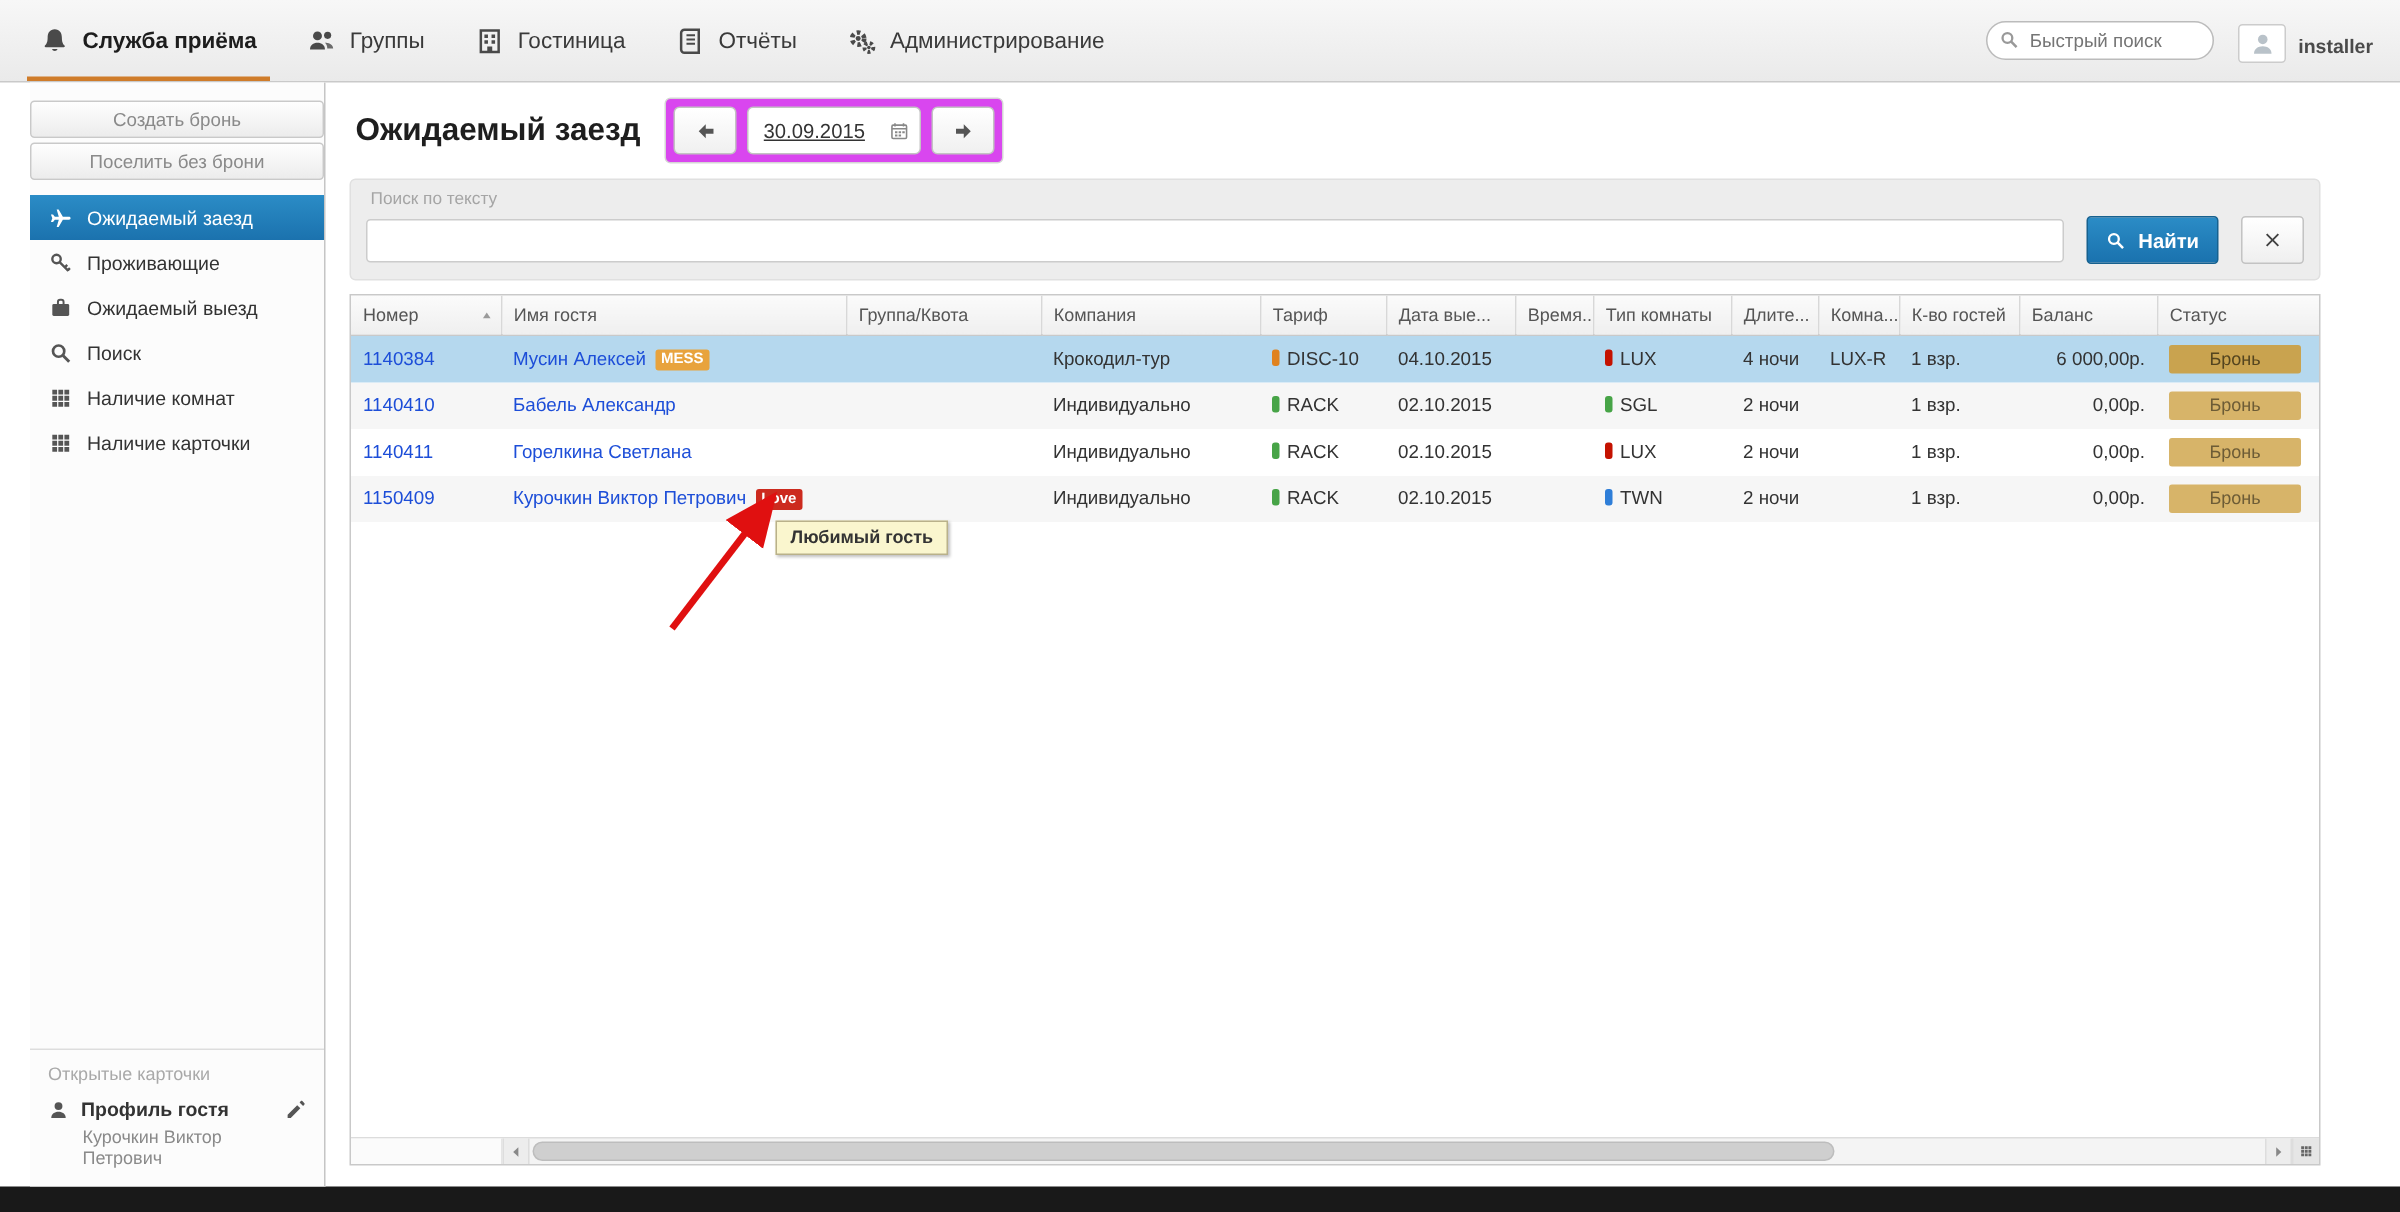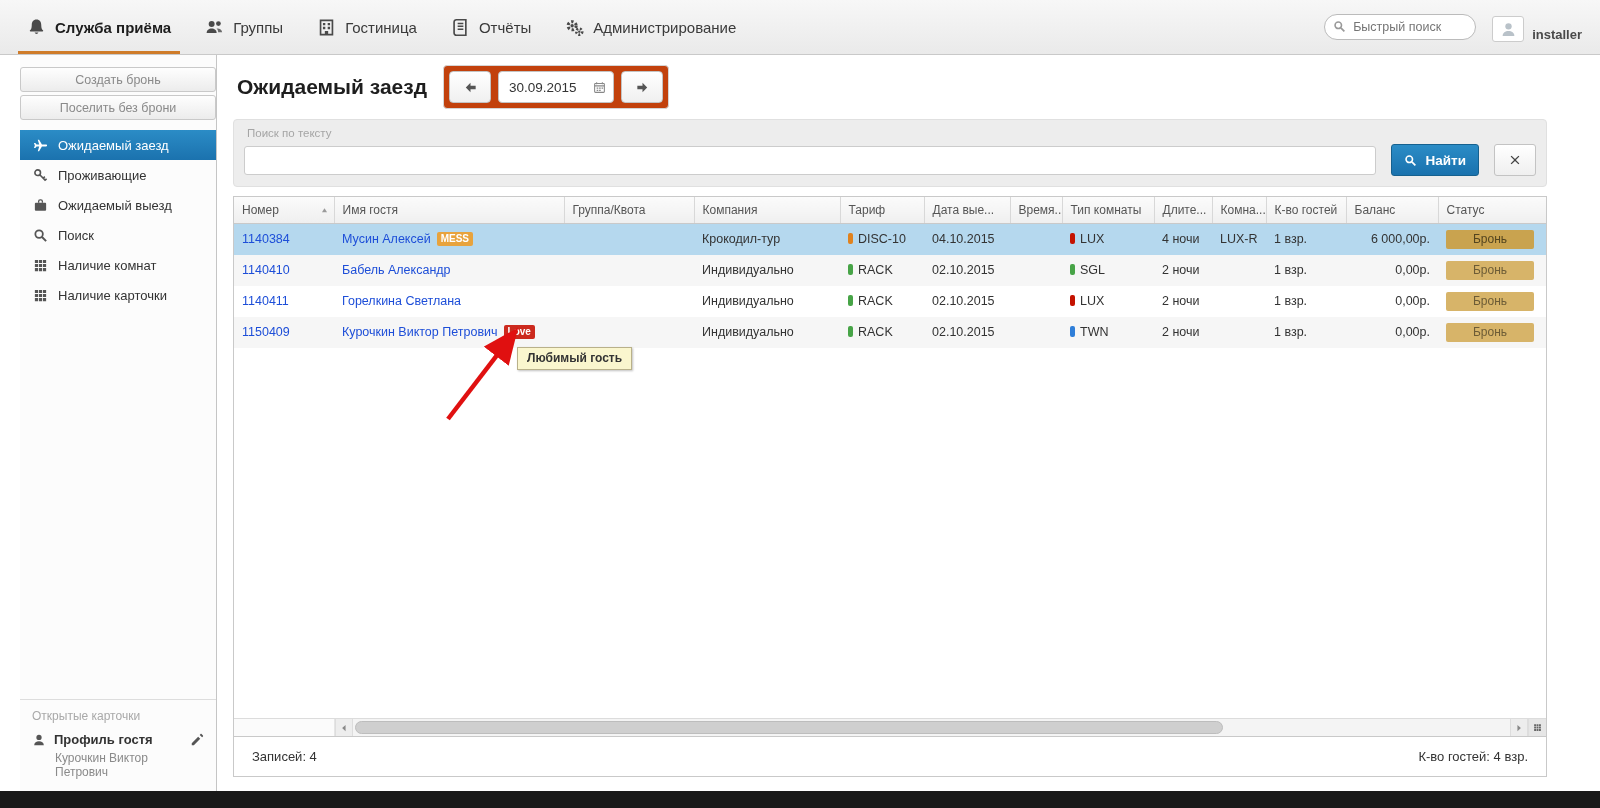--- a/index.html
+++ b/index.html
@@ -27,21 +27,21 @@
   .tab.active::after { content:""; position:absolute; left:8px; right:8px; bottom:0; height:3px; background:#cf7c2a; }
   .topnav-right { margin-left:auto; display:flex; align-items:center; gap:16px; padding-right:8px; }
   .quick-search { position:relative; }
   .quick-search input {
     width:152px; height:26px; border:1px solid #bbb; border-radius:13px;
     padding:0 10px 0 28px; font-size:12.5px; color:#555; background:#fff;
     outline:none; font-family:inherit;
   }
   .qs-icon { position:absolute; left:9px; top:6px; color:#999; }
   .qs-icon svg { width:13px; height:13px; }
-  .user-box { display:flex; align-items:flex-end; gap:8px; padding-top:4px; }
+  .user-box { display:flex; align-items:center; gap:8px; padding-top:4px; }
   .avatar { width:32px; height:26px; background:#fff; border:1px solid #ccc; border-radius:3px;
     display:flex; align-items:center; justify-content:center; }
   .avatar .icon { color:#b9c2c9; }
   .avatar svg { width:17px; height:17px; }
   .user-name { font-weight:bold; font-size:13px; color:#4a4a4a; margin-top:2px; }
 
   
   .app { display:flex; height:736px; }
 
   
@@ -68,22 +68,22 @@
   .profile-row .icon svg { width:14px; height:14px; }
   .profile-title { font-weight:bold; font-size:13px; color:#333; flex:1; }
   .pencil { color:#c7503c; cursor:pointer; }
   .pencil svg { width:14px; height:14px; }
   .profile-sub { color:#8a8a8a; font-size:12px; margin:4px 0 0 23px; }
 
   
   .main { flex:1; position:relative; padding:0 55px 0 16px; }
   .page-head { display:flex; align-items:center; gap:16px; margin:10px 0 10px 4px; }
   .page-title { font-size:21px; font-weight:bold; color:#1e1e1e; }
-  .date-nav { display:flex; align-items:center; gap:7px; background:#c2410c;
-    border:1px solid #d5d5d5; border-radius:4px; padding:5px; }
+  .date-nav { display:flex; align-items:center; gap:7px; background:#d946ef;
+    border:1px solid #d5d5d5; border-radius:4px; padding:5px;text-decoration:underline; }
   .nav-btn { width:42px; height:32px; background:linear-gradient(#fff,#f0f0f0);
     border:1px solid #c3c3c3; border-radius:4px; display:flex; align-items:center;
     justify-content:center; color:#555; cursor:pointer; }
   .nav-btn svg { width:15px; height:15px; }
   .date-field { position:relative; width:116px; height:32px; border:1px solid #c3c3c3;
     border-radius:4px; background:#fff; display:flex; align-items:center; }
   .date-field input { border:0; outline:none; width:82px; padding:0 0 0 10px;
     font-size:13.5px; color:#333; font-family:inherit; background:transparent; }
   .cal-icon { position:absolute; right:7px; color:#888; }
   .cal-icon svg { width:13px; height:13px; }
@@ -495,24 +495,20 @@
             </span>
         </div>
         <div class="hs-corner">
           <span class="icon">
               <svg viewBox="0 0 16 16" fill="currentColor">
                 <path d="M2 2h3.4v3.4H2zM6.3 2h3.4v3.4H6.3zM10.6 2H14v3.4h-3.4zM2 6.3h3.4v3.4H2zM6.3 6.3h3.4v3.4H6.3zM10.6 6.3H14v3.4h-3.4zM2 10.6h3.4V14H2zM6.3 10.6h3.4V14H6.3zM10.6 10.6H14V14h-3.4z"></path>
               </svg>
             </span>
         </div>
       </div>
-      <div class="grid-footer">
-        <span>Записей: 4</span>
-        <span>К-во гостей: 4 взр.</span>
-      </div>
     </div>
 
     <div class="tooltip">Любимый гость</div>
 
     <svg class="annot-arrow" width="120" height="120">
       <defs>
         <marker id="ah" markerWidth="9" markerHeight="9" refX="6.5" refY="3.5" orient="auto">
           <path d="M0 0 L8 3.5 L0 7 z" fill="#e01010"></path>
         </marker>
       </defs>

